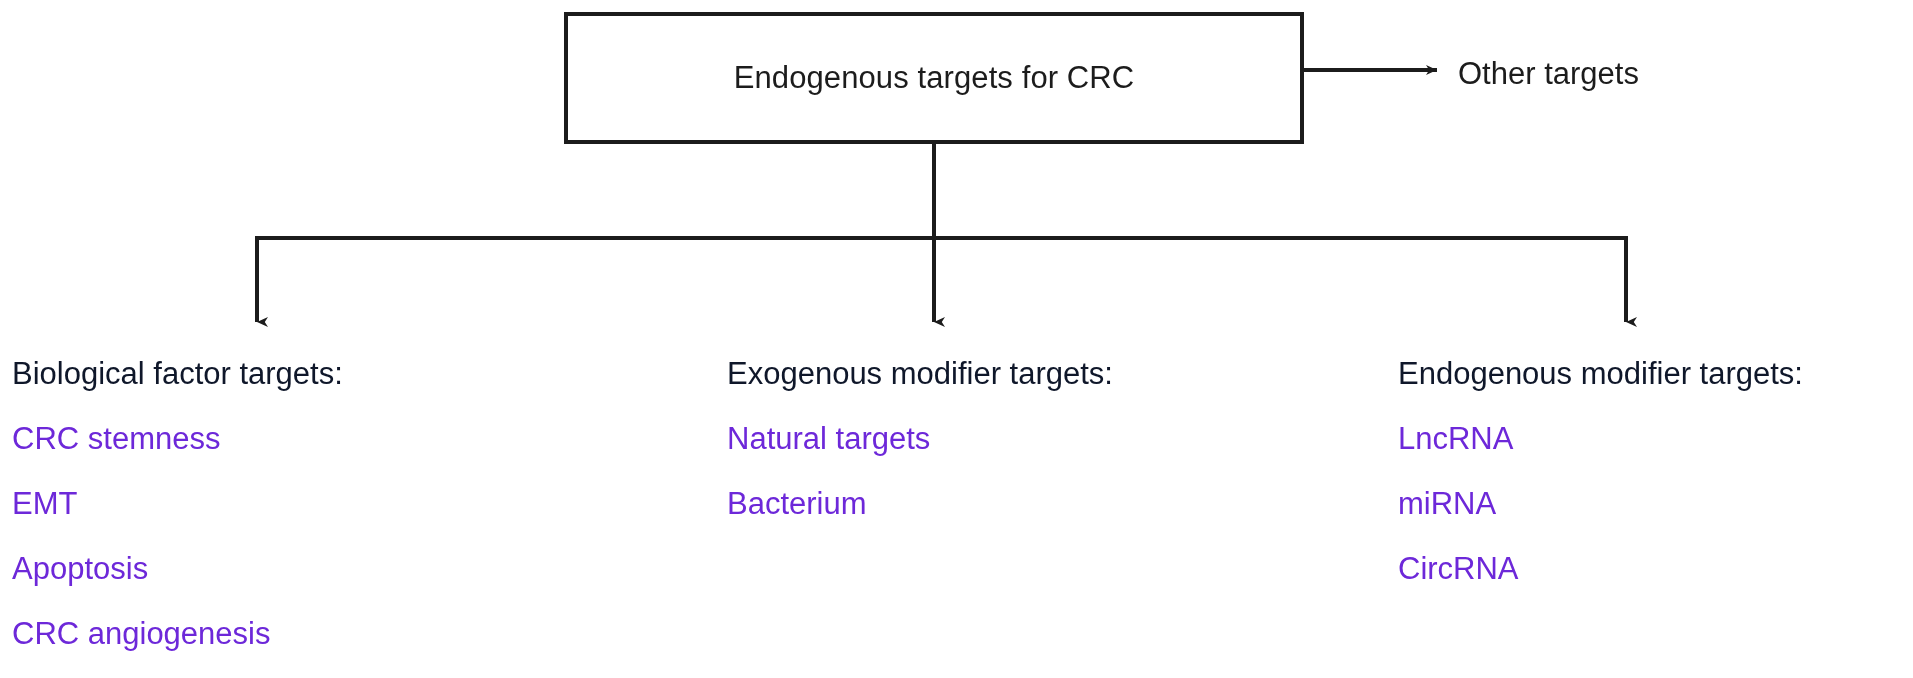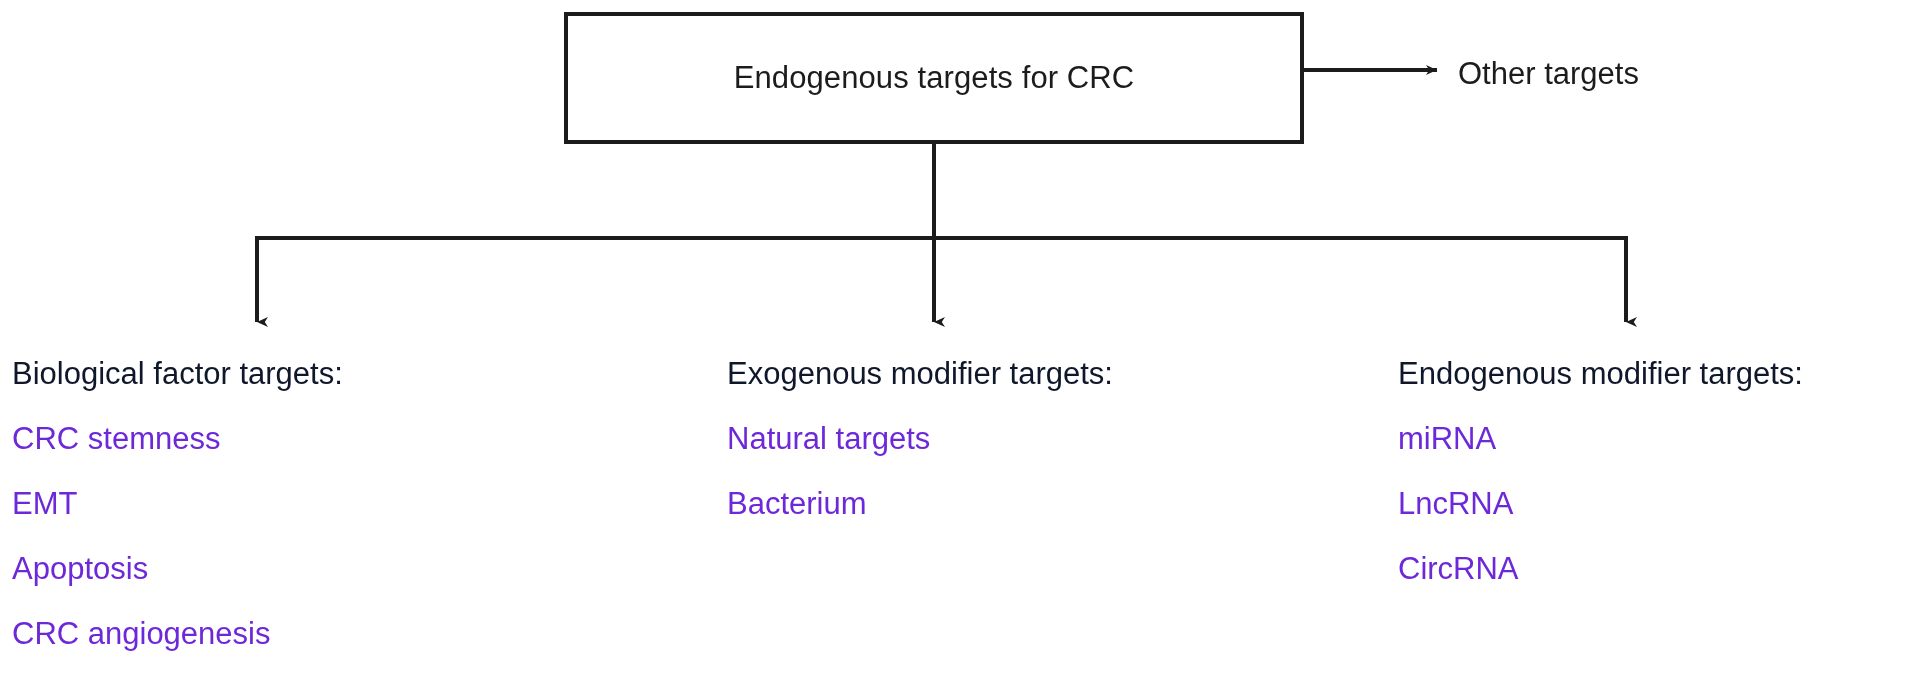--- a/index.html
+++ b/index.html
@@ -131,18 +131,18 @@
   </div>
 
   <div class="column col-1">
     <div class="column-heading">Exogenous modifier targets:</div>
     <div class="column-item">Natural targets</div>
     <div class="column-item">Bacterium</div>
   </div>
 
   <div class="column col-2">
     <div class="column-heading">Endogenous modifier targets:</div>
+    <div class="column-item">LncRNA</div>
     <div class="column-item">miRNA</div>
-    <div class="column-item">LncRNA</div>
     <div class="column-item">CircRNA</div>
   </div>
 
 </div>
 
 </body></html>

